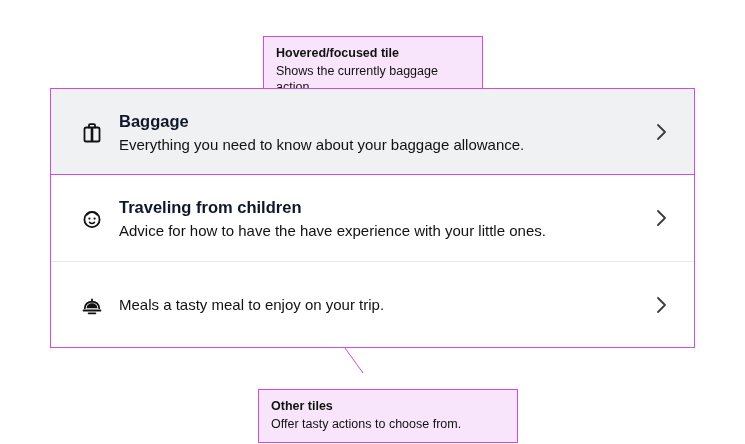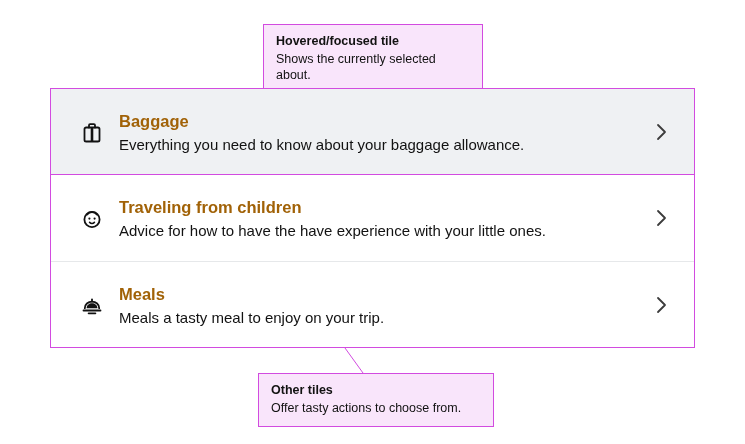--- a/index.html
+++ b/index.html
@@ -32,27 +32,27 @@
     margin-bottom: 2px;
   }
   .callout .c-desc {
     font-size: 12.5px;
     font-weight: normal;
     color: #121212;
     line-height: 16px;
   }
   #callout-top {
     left: 263px;
-    top: 24px;
+    top: 36px;
     width: 220px;
   }
   #callout-bottom {
     left: 258px;
-    top: 373px;
-    width: 236px;
+    top: 389px;
+    width: 260px;
   }
 
   
   #connectors {
     position: absolute;
     left: 0;
     top: 0;
     width: 745px;
     height: 444px;
     pointer-events: none;
@@ -106,21 +106,21 @@
     margin-top: 2px;
   }
   .tile .text-wrap {
     flex: 1 1 auto;
     min-width: 0;
   }
   .tile .t-title {
     font-size: 16.5px;
     font-weight: bold;
     line-height: 22px;
-    color: #a16207;
+    color: #0f172a;
     margin-bottom: 4px;
   }
   .tile .t-desc {
     font-size: 15px;
     line-height: 18px;
     color: #121212;
   }
   .tile .chev {
     flex: 0 0 14px;
     width: 14px;
@@ -133,21 +133,21 @@
 </head>
 <body>
 
 <svg id="connectors" viewBox="0 0 745 444">
   <line x1="345" y1="62" x2="310" y2="131" stroke="#d24be0" stroke-width="1"></line>
   <line x1="363" y1="373" x2="345" y2="348" stroke="#d24be0" stroke-width="1"></line>
 </svg>
 
 <div class="callout" id="callout-top">
   <div class="c-title">Hovered/focused tile</div>
-  <div class="c-desc">Shows the currently selected about.</div>
+  <div class="c-desc">Shows the currently baggage action.</div>
 </div>
 
 <div class="callout" id="callout-bottom">
   <div class="c-title">Other tiles</div>
   <div class="c-desc">Offer tasty actions to choose from.</div>
 </div>
 
 <div id="tile-frame"></div>
 
 <div id="tile-list">
@@ -196,21 +196,20 @@
     <div class="icon-wrap">
       <svg width="26" height="26" viewBox="0 0 26 26" fill="none">
         <path d="M4.5 17.5h17" stroke="#121212" stroke-width="1.8" stroke-linecap="round"></path>
         <path d="M5.8 15.2c0-3.8 3.2-6.6 7.2-6.6s7.2 2.8 7.2 6.6" stroke="#121212" stroke-width="1.8" stroke-linecap="round"></path>
         <path d="M7.6 15.2c0-2.8 2.4-4.9 5.4-4.9s5.4 2.1 5.4 4.9" fill="#121212"></path>
         <path d="M13 8.6V6.3" stroke="#121212" stroke-width="1.8" stroke-linecap="round"></path>
         <path d="M9.6 20.3h6.8" stroke="#121212" stroke-width="1.8" stroke-linecap="round"></path>
       </svg>
     </div>
     <div class="text-wrap">
-      <div class="t-title">Meals</div>
       <div class="t-desc">Meals a tasty meal to enjoy on your trip.</div>
     </div>
     <div class="chev">
       <svg width="11" height="18" viewBox="0 0 11 18" fill="none">
         <path d="M2 2l7 7-7 7" stroke="#3c3c3c" stroke-width="1.8" stroke-linecap="round" stroke-linejoin="round"></path>
       </svg>
     </div>
   </div>
 
 </div>

